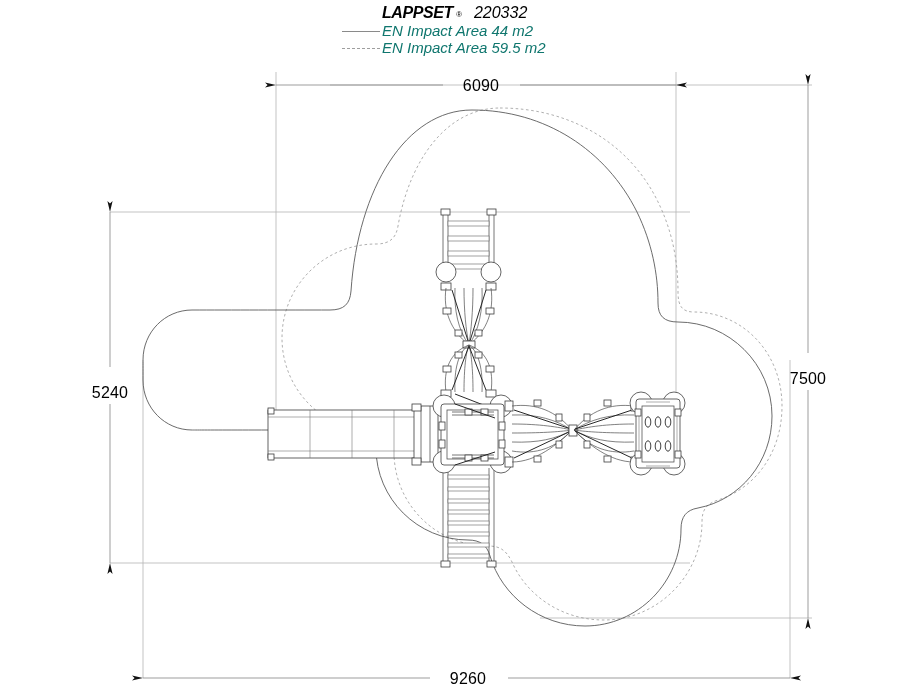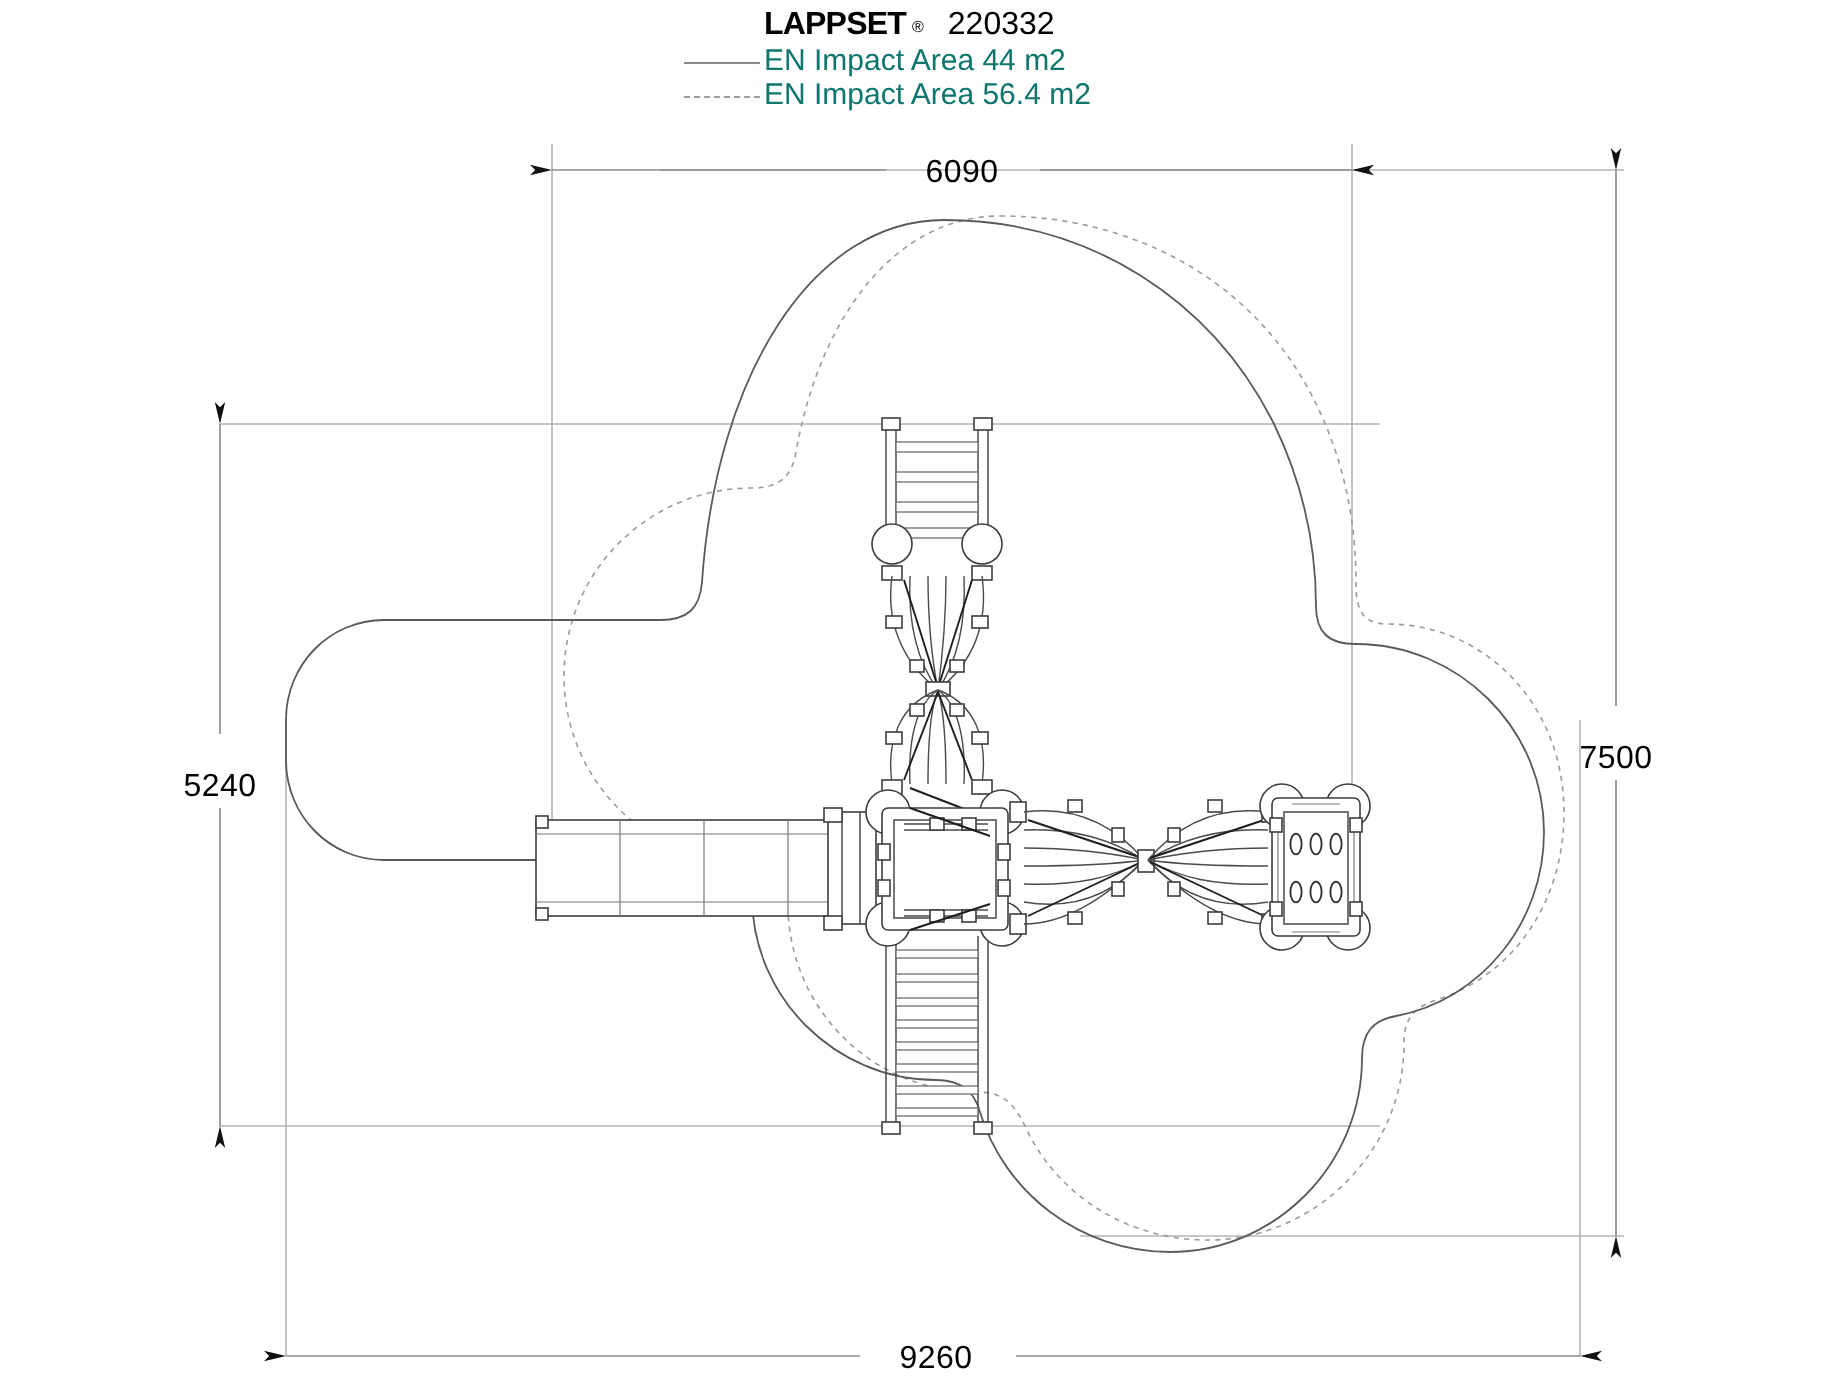--- a/index.html
+++ b/index.html
@@ -92,20 +92,21 @@
     font-family: "Liberation Sans", sans-serif;
     font-size: 16px;
     fill: #000000;
     letter-spacing: 0.2px;
   }
   .title-block {
     position: absolute;
     left: 338px;
     top: 3px;
     width: 330px;
+    font-style: italic;
   }
   .brand-row {
     display: flex;
     align-items: baseline;
     gap: 12px;
     padding-left: 44px;
     height: 19px;
   }
   .brand-name {
     font-family: "Liberation Sans", sans-serif;
@@ -446,18 +447,18 @@
       <span class="legend-swatch solid">
           <span class="ln"></span>
         </span>
       <span class="legend-label">EN Impact Area 44 m2</span>
     </div>
 
     <div class="legend-row">
       <span class="legend-swatch dashed">
           <span class="ln"></span>
         </span>
-      <span class="legend-label">EN Impact Area 56.4 m2</span>
+      <span class="legend-label">EN Impact Area 59.5 m2</span>
     </div>
 
   </div>
 
 </div>
 
 </body></html>

